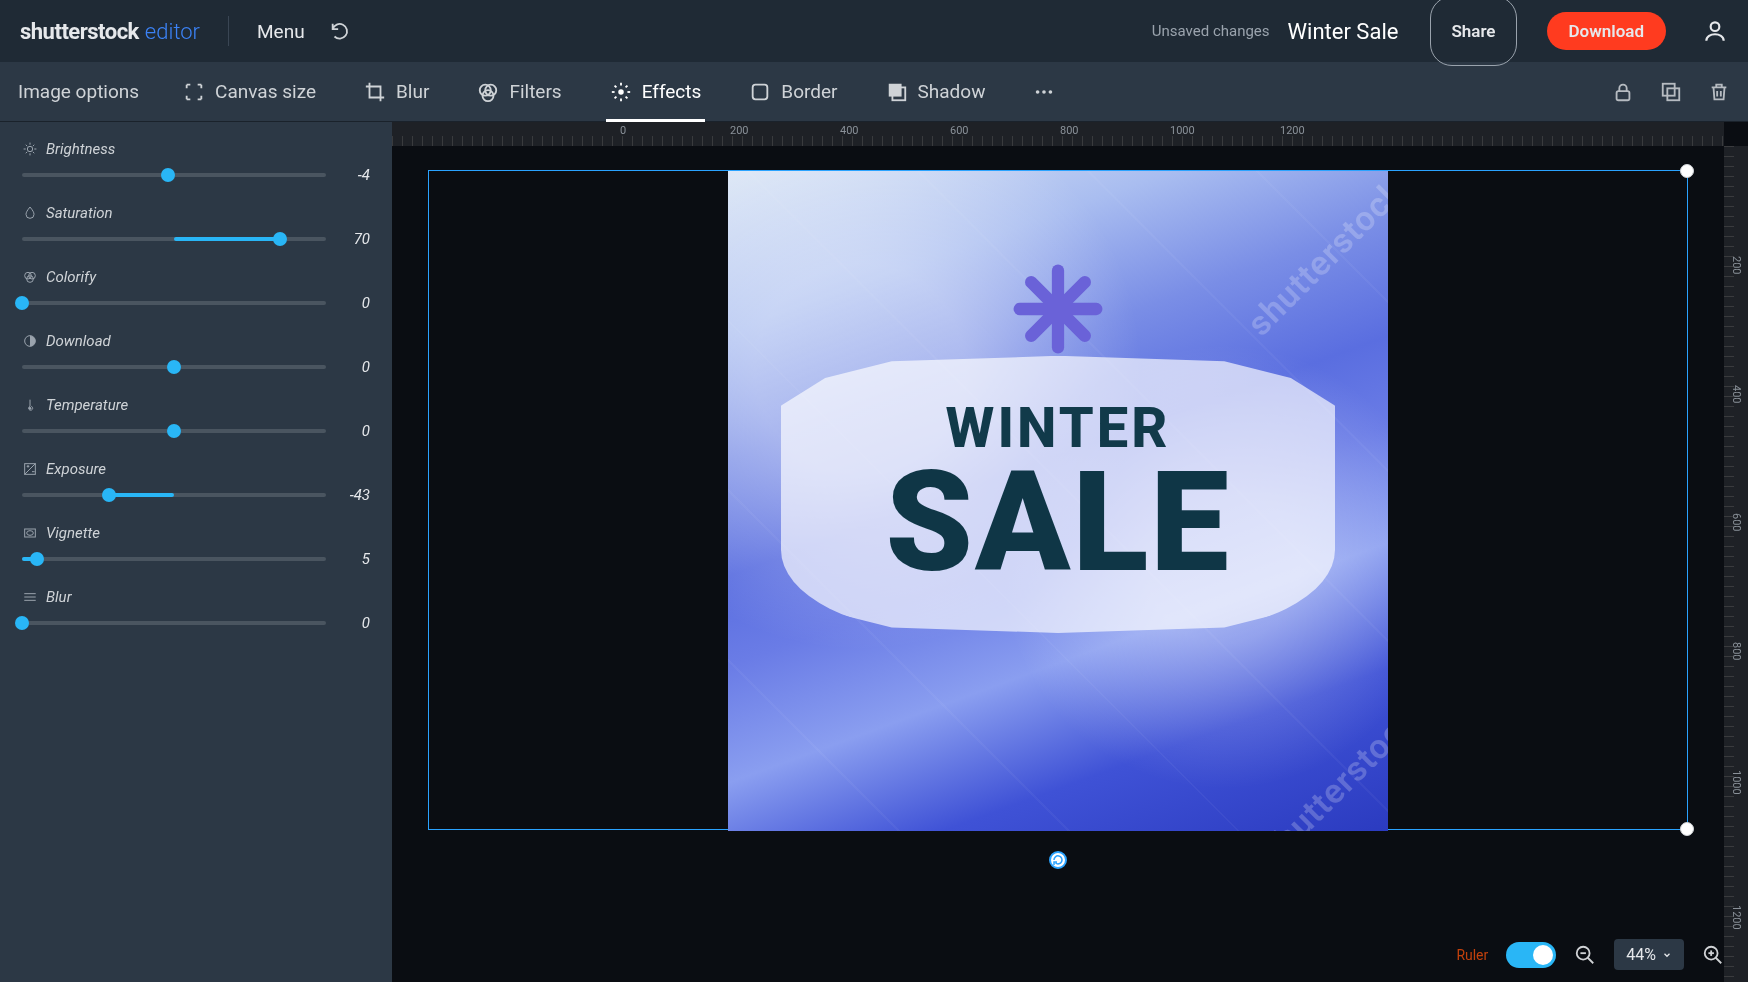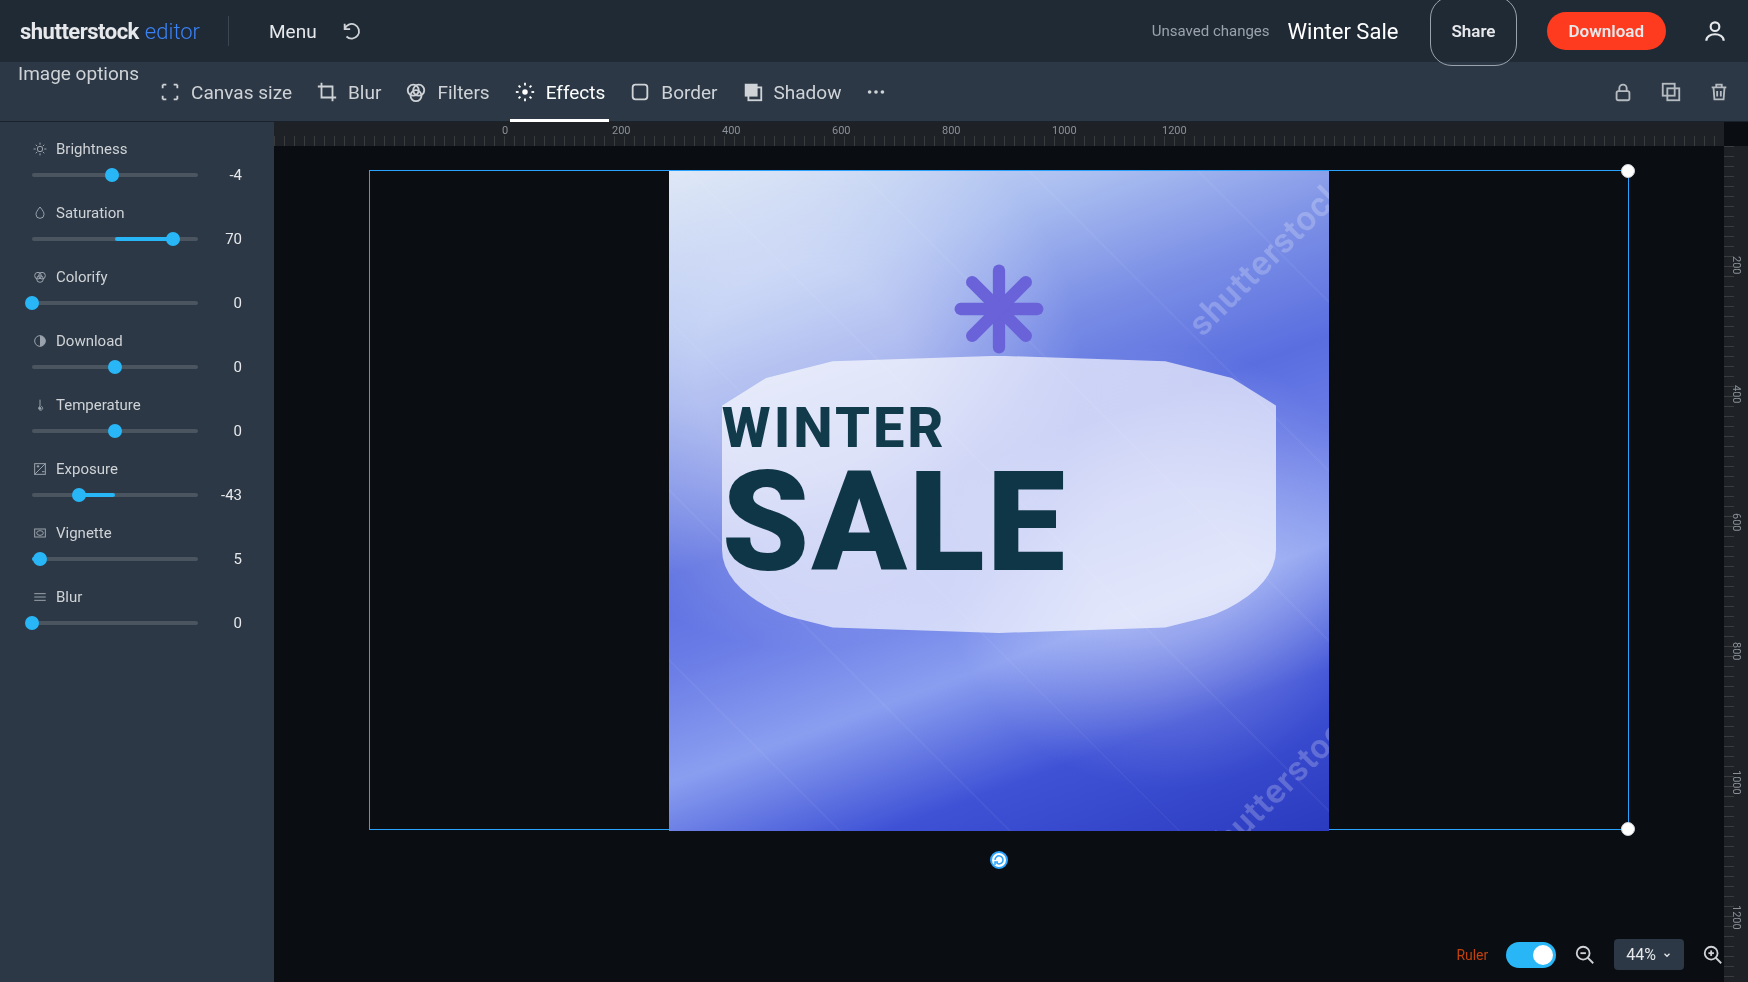--- a/index.html
+++ b/index.html
@@ -4,42 +4,42 @@
 <style>
   * { box-sizing: border-box; margin: 0; padding: 0; font-family: -apple-system, BlinkMacSystemFont, "Segoe UI", Roboto, Helvetica, Arial, sans-serif; }
   html, body { width: 1748px; height: 982px; background: #0a0d12; color: #e6e8eb; overflow: hidden; }
   
   
   .topbar { height: 62px; background: #1f2a35; display: flex; align-items: center; padding: 0 20px; gap: 18px; }
   .logo { display: flex; align-items: baseline; gap: 6px; font-weight: 600; }
   .logo-main { font-size: 22px; font-weight: 700; letter-spacing: -0.5px; }
   .logo-sub { font-size: 22px; font-weight: 300; color: #3b82f6; }
   .vdiv { width: 1px; height: 30px; background: #3a4654; margin: 0 10px; }
-  .menu-btn { font-size: 19px; color: #e6e8eb; cursor: pointer; margin-left: 12px; }
+  .menu-btn { font-size: 19px; color: #e6e8eb; cursor: pointer; }
   .undo-btn { width: 34px; height: 34px; display: flex; align-items: center; justify-content: center; cursor: pointer; }
   .spacer { flex: 1; }
   .unsaved { font-size: 15px; color: #9aa3ad; }
   .doc-title { font-size: 22px; font-weight: 400; color: #fff; margin-left: 0; }
   .share-btn { margin-left: 14px; padding: 24px 20px; border: 1.5px solid #9aa3ad; border-radius: 22px; font-size: 17px; font-weight: 600; cursor: pointer; }
   .download-btn { margin-left: 12px; padding: 9px 22px; background: #ff3b1f; border-radius: 22px; font-size: 17px; font-weight: 600; cursor: pointer; }
   .account-btn { margin-left: 18px; cursor: pointer; }
   
   
-  .toolbar { height: 60px; background: #2c3845; display: flex; padding: 0 18px; gap: 16px; border-bottom: 1px solid #1a222b; }
+  .toolbar { height: 60px; background: #2c3845; display: flex; align-items: center; padding: 0 18px; gap: 40px; border-bottom: 1px solid #1a222b; }
   .tool { display: flex; align-items: center; gap: 10px; font-size: 19px; color: #cfd3d7; cursor: pointer; padding: 0 4px; height: 60px; }
   .tool.active { color: #fff; border-bottom: 3px solid #fff; padding-top: 3px; }
   .tool-label-only { font-size: 19px; color: #cfd3d7; cursor: pointer; }
   .tool-icon { width: 22px; height: 22px; display: inline-flex; align-items: center; justify-content: center; }
   .toolbar .spacer { flex: 1; }
   .toolbar-right { display: flex; align-items: center; gap: 26px; }
   .tb-icon { cursor: pointer; opacity: 0.85; }
   
   
   .main { display: flex; height: calc(982px - 122px); }
-  .sidebar { width: 274px; background: #2c3845; padding: 18px 32px; overflow-y: auto; }
+  .sidebar { width: 392px; background: #2c3845; padding: 18px 22px; overflow-y: auto; font-style: italic; }
   .slider-group { margin-bottom: 20px; }
   .slider-label { display: flex; align-items: center; gap: 8px; font-size: 15px; color: #cfd3d7; margin-bottom: 8px; }
   .slider-row { display: flex; align-items: center; gap: 14px; }
   .slider-track { position: relative; flex: 1; height: 4px; background: #4a5560; border-radius: 2px; cursor: pointer; }
   .slider-fill { position: absolute; height: 4px; background: #29b6f6; border-radius: 2px; }
   .slider-thumb { position: absolute; top: 50%; width: 14px; height: 14px; background: #29b6f6; border-radius: 50%; transform: translate(-50%, -50%); }
   .slider-val { width: 30px; text-align: right; font-size: 15px; color: #e6e8eb; }
   
   
   .canvas-area { flex: 1; position: relative; background: #0a0d12; }
@@ -64,21 +64,21 @@
       radial-gradient(circle at 20% 30%, rgba(255,255,255,0.35) 0 15%, transparent 40%),
       radial-gradient(circle at 75% 60%, rgba(255,255,255,0.25) 0 12%, transparent 35%),
       linear-gradient(160deg, #dbe6f5 0%, #a9bdf0 18%, #7a8ee6 32%, #5a6ee0 45%, #6a7ce6 55%, #8a9ef0 68%, #3f52d6 82%, #2b3bc0 100%);
   }
   .artwork::before { content:""; position:absolute; inset:0;
     background: repeating-linear-gradient(45deg, rgba(255,255,255,0.04) 0 2px, transparent 2px 120px);
   }
   .wm { position:absolute; color:rgba(255,255,255,0.22); font-size:34px; font-weight:600; transform:rotate(-45deg); letter-spacing:1px; }
   .panel { position: absolute; left: 8%; right: 8%; top: 28%; height: 42%; background: rgba(255,255,255,0.66); border-radius: 30% 30% 30% 30% / 18% 18% 30% 30%;
     clip-path: polygon(0% 18%, 8% 8%, 20% 2%, 50% 0%, 80% 2%, 92% 8%, 100% 18%, 100% 82%, 92% 92%, 80% 98%, 50% 100%, 20% 98%, 8% 92%, 0% 82%);
-    display:flex; flex-direction:column; justify-content:center; }
+    display:flex; flex-direction:column; align-items:center; justify-content:center; }
   .text1 { font-size: 56px; font-weight: 800; color: #113a4a; letter-spacing: 3px; line-height:1; }
   .text2 { font-size: 140px; font-weight: 900; color: #0f3646; letter-spacing: 2px; line-height: 0.95; }
   .snowflake { position:absolute; left:50%; top:14%; transform:translateX(-50%); }
   
   
   .footer { position: absolute; right: 24px; bottom: 12px; display: flex; align-items: center; gap: 18px; }
   .ruler-label { font-size: 14px; color: #c2410c; }
   .toggle { width: 50px; height: 26px; background: #29b6f6; border-radius: 13px; position: relative; cursor: pointer; }
   .toggle-thumb { position: absolute; right: 3px; top: 3px; width: 20px; height: 20px; background: #fff; border-radius: 50%; }
   .zoom-btn { cursor: pointer; opacity:0.9; }

